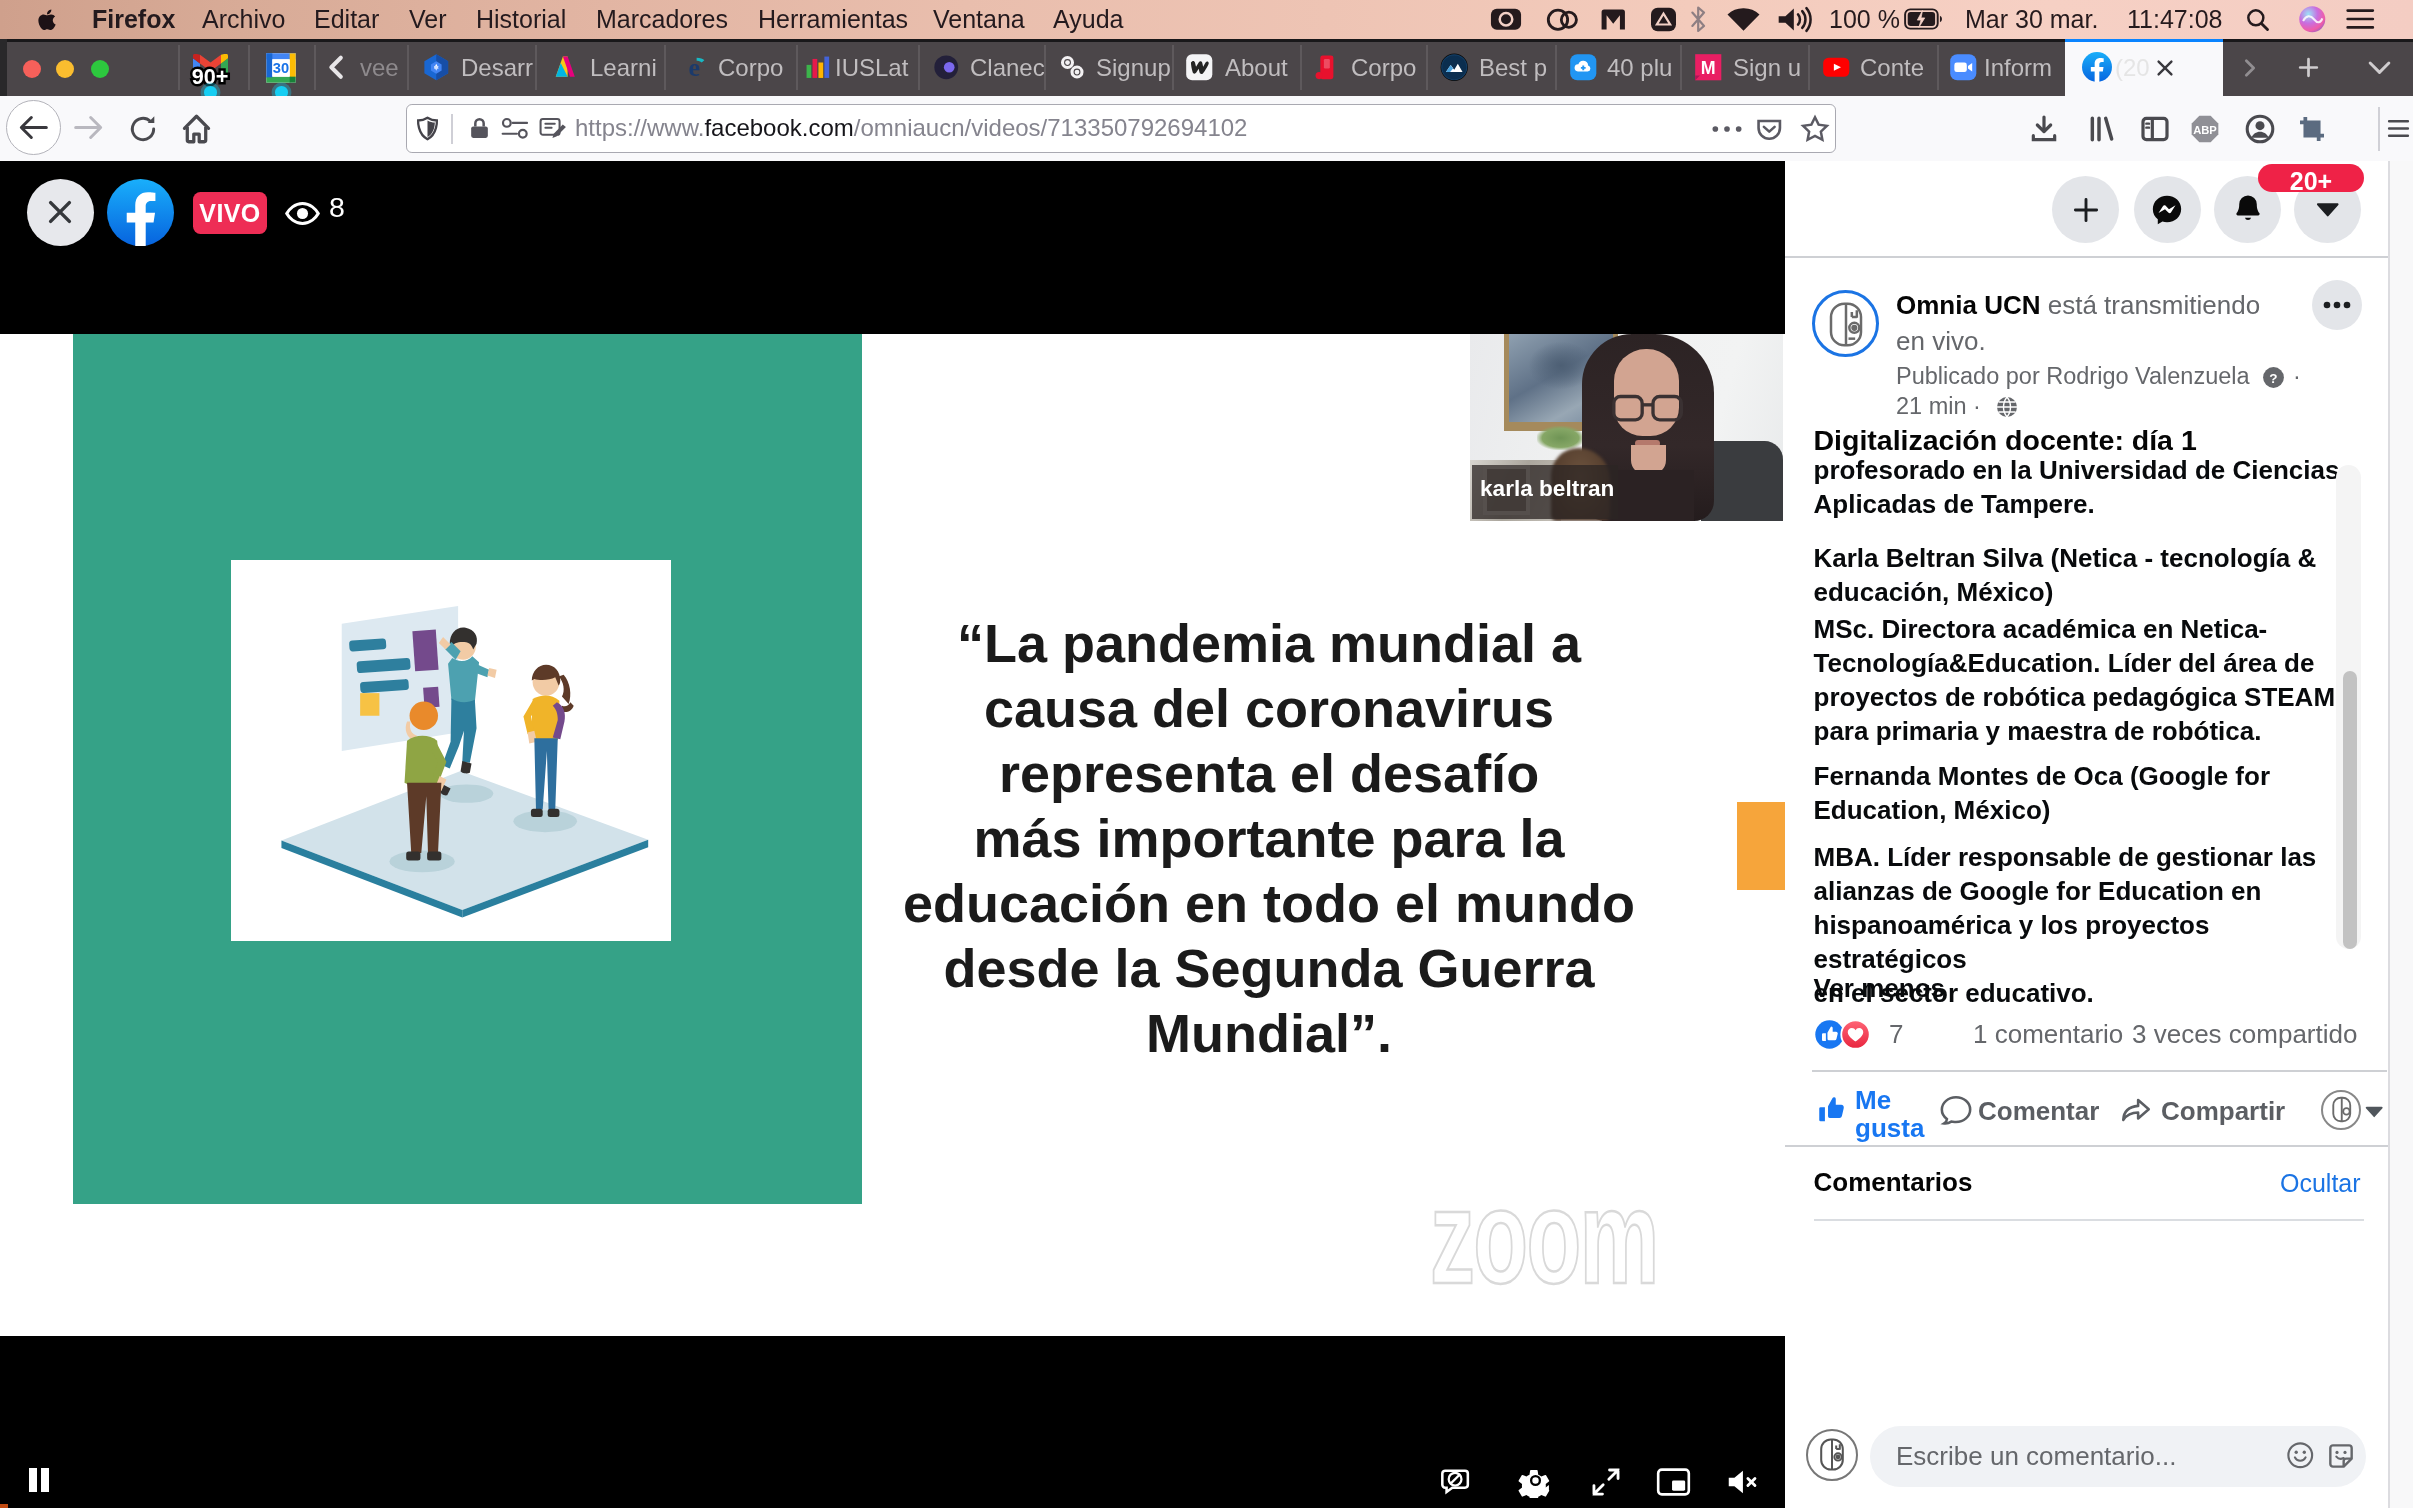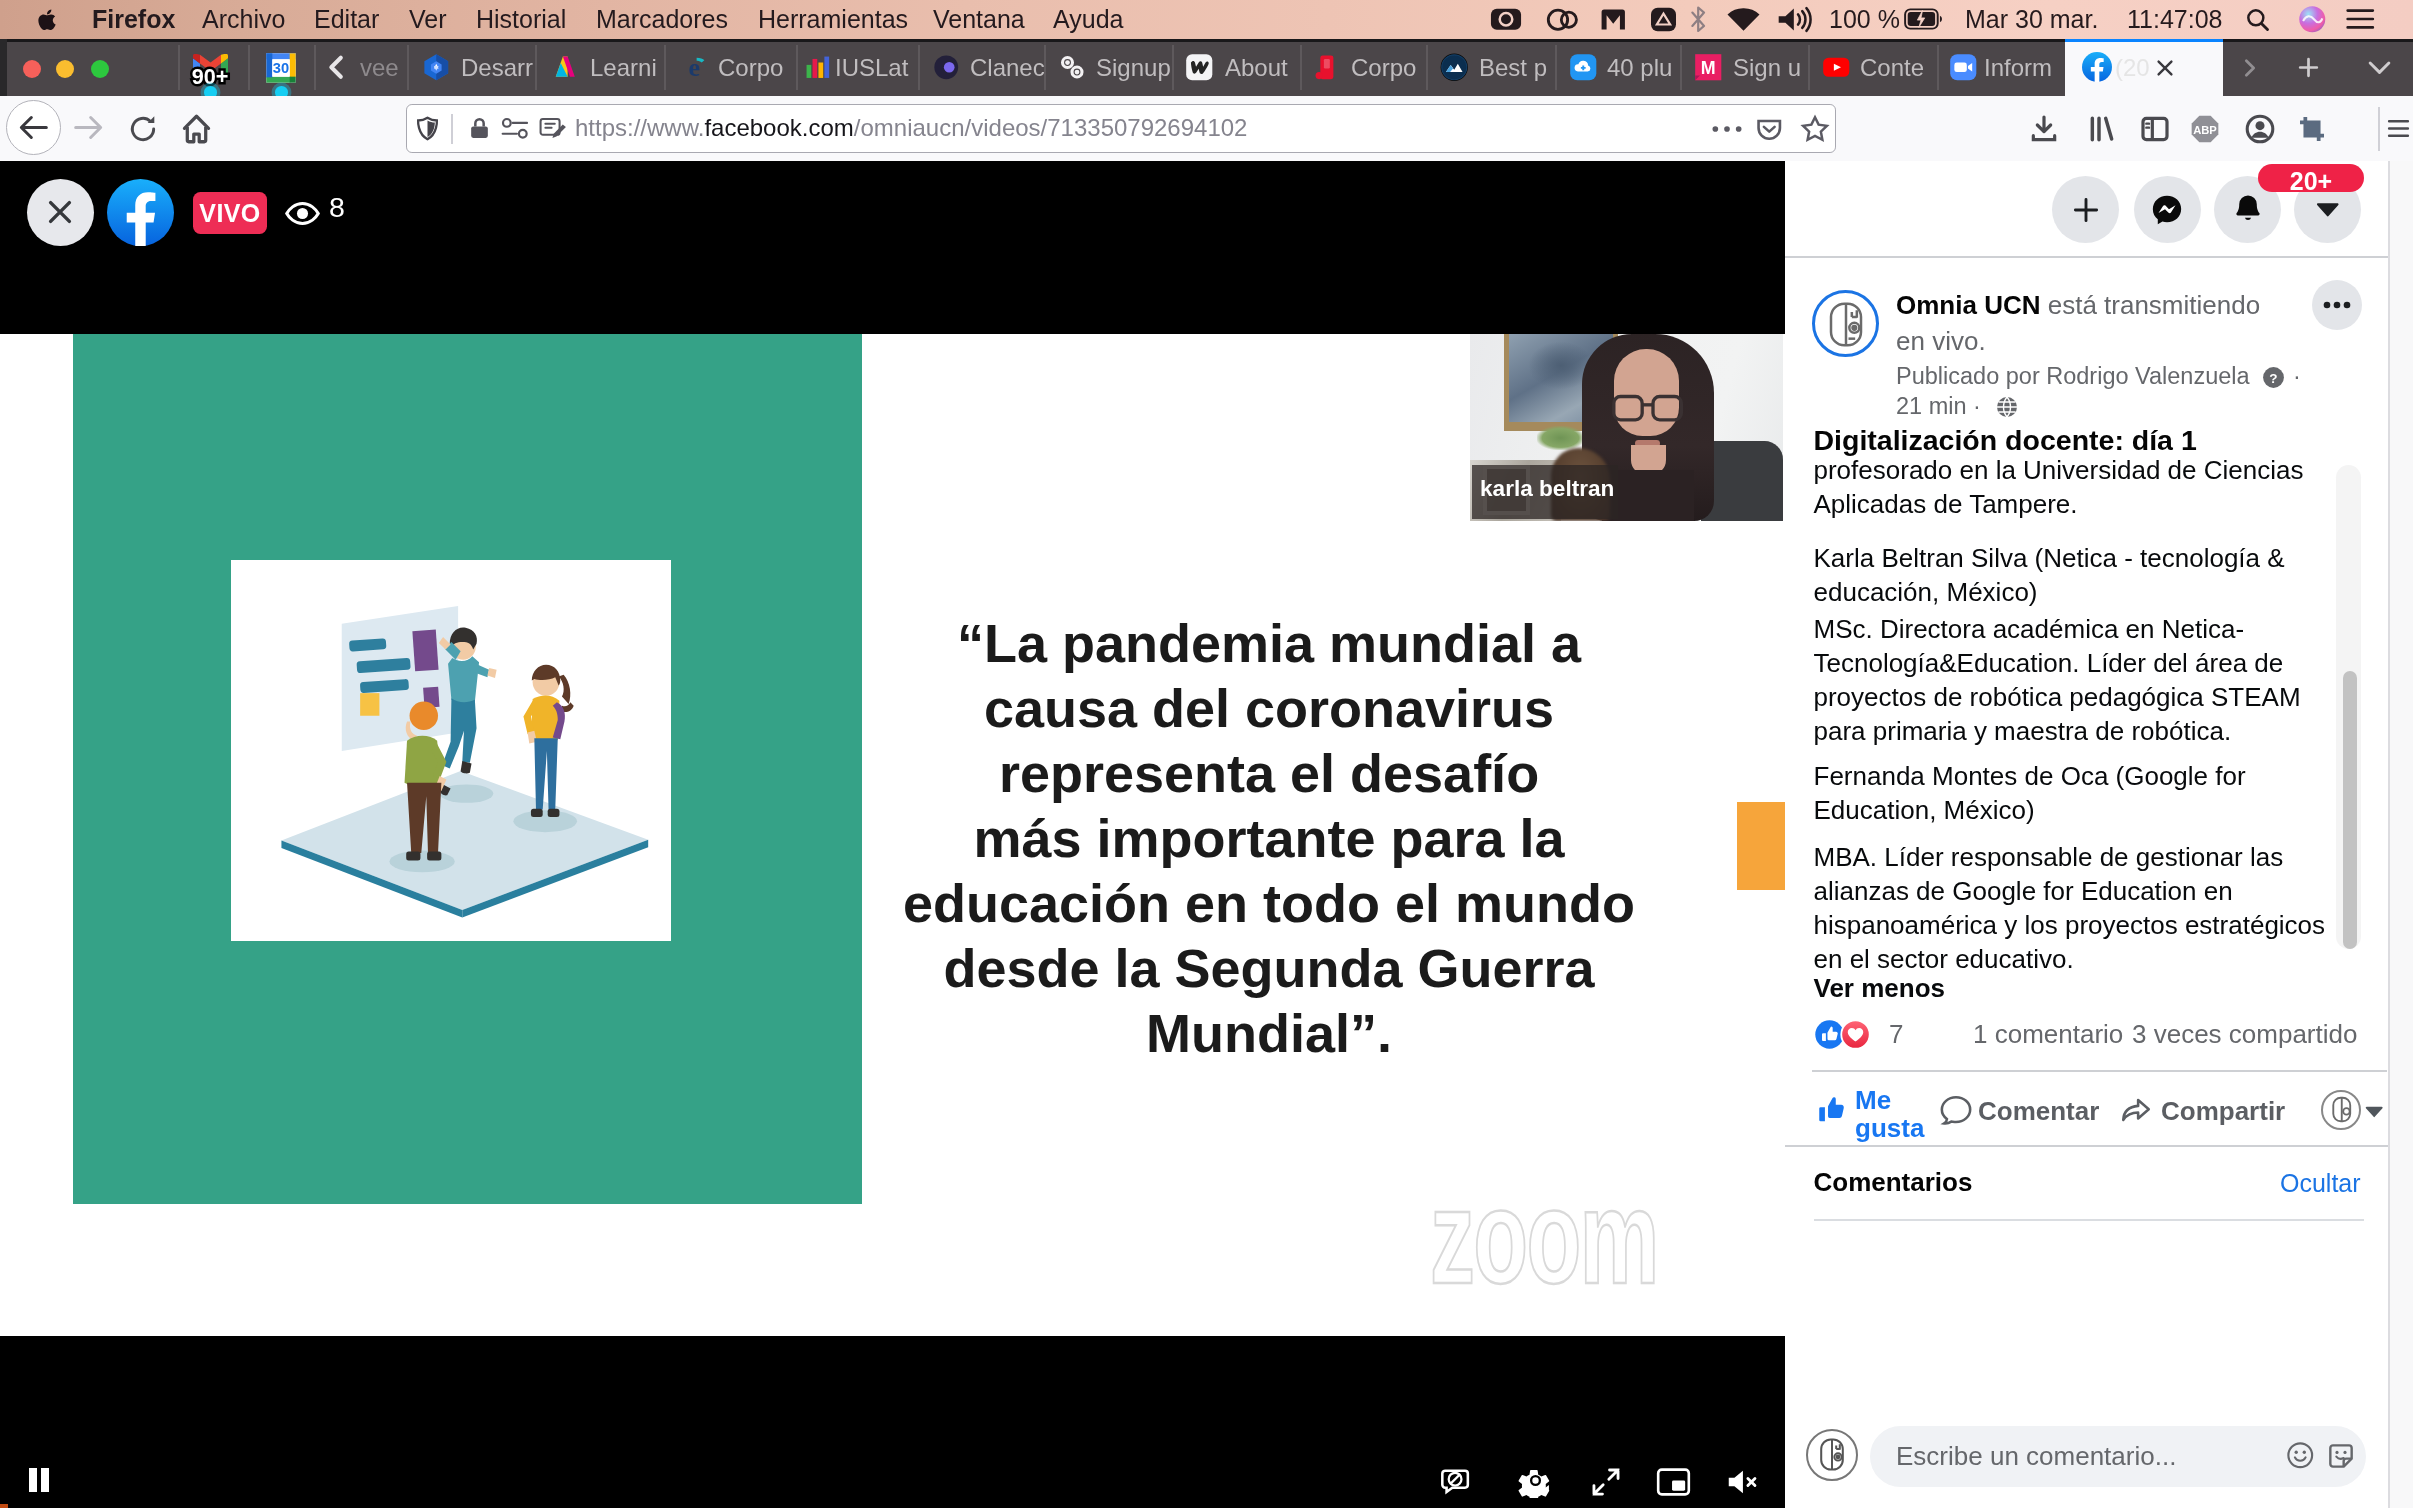--- a/index.html
+++ b/index.html
@@ -33,21 +33,21 @@
   #quote { position:absolute; left:892px; top:277px; width:754px; text-align:center;
     font-size:54px; font-weight:bold; color:#1b1b1b; line-height:65px; }
   #orangerect { position:absolute; left:1737px; top:468px; width:48px; height:88px; background:#f6a53b; }
   #zoomwm { position:absolute; left:1430px; top:826px; font-size:134px; font-weight:bold; letter-spacing:-2.5px;
     color:transparent; -webkit-text-stroke:2.5px #d9d9d9; transform:scaleX(.67); transform-origin:0 0; }
   #webcam { position:absolute; left:1470px; top:0px; width:313px; height:187px; background:#e5e6e8; overflow:hidden;}
 
   #sidebar { position:absolute; left:1785px; top:161px; width:629px; height:1348px; background:#fff; }
   .circbtn { position:absolute; width:67px; height:67px; border-radius:50%; background:#e3e5e9; }
   .divider { position:absolute; height:1.7px; background:#ced0d4; }
-  .desc { position:absolute; left:28.5px; width:536px; font-size:26px; line-height:34px; color:#080a0c; }
+  .desc { position:absolute; left:28.5px; width:536px; font-size:26px; line-height:34px; color:#080a0c;font-weight:bold; }
 </style>
 </head>
 <body>
 <div id="page">
 
   <div id="menubar">
     <svg class="abs" style="left:37px;top:7.5px" width="20" height="23.5" viewBox="0 0 384 512">
         <path fill="#1c1216" d="M318.7 268.7c-.2-36.7 16.4-64.4 50-84.8-18.8-26.9-47.2-41.7-84.7-44.6-35.5-2.8-74.3 20.7-88.5 20.7-15 0-49.4-19.7-76.4-19.7C63.3 141.2 4 184.8 4 273.5q0 39.3 14.4 81.2c12.8 36.7 59 126.7 107.2 125.2 25.2-.6 43-17.9 75.8-17.9 31.8 0 48.3 17.9 76.4 17.9 48.6-.7 90.4-82.5 102.6-119.3-65.2-30.7-61.7-90-61.7-91.9zm-56.6-164.2c27.3-32.4 24.8-61.9 24-72.5-24.1 1.4-52 16.4-67.9 34.9-17.5 19.8-27.8 44.3-25.6 71.9 26.1 2 49.9-11.4 69.5-34.3z"></path>
       </svg>
     <span class="mitem" style="left:92px;font-weight:bold;">Firefox</span>

